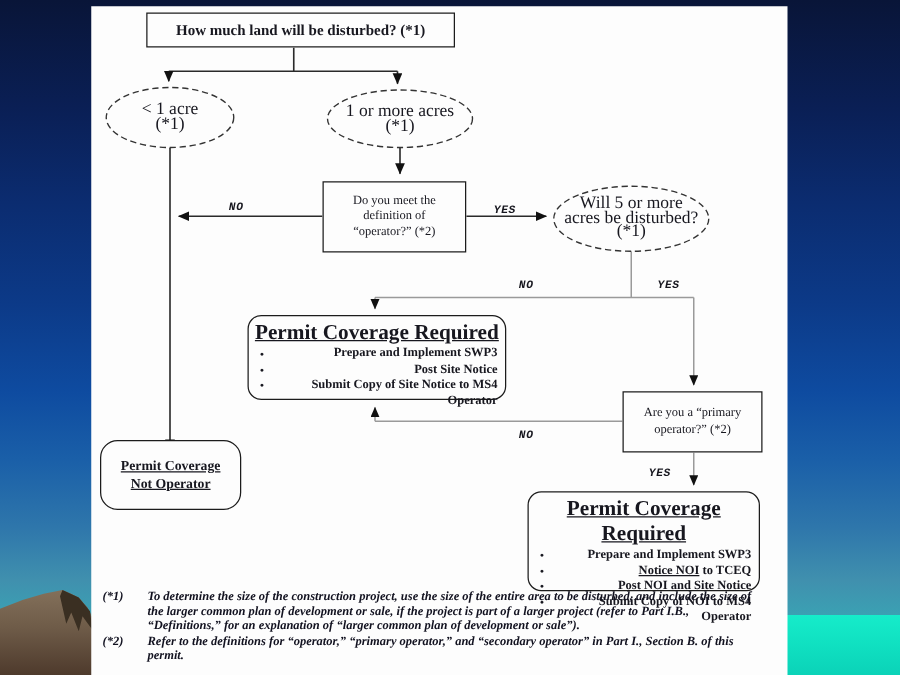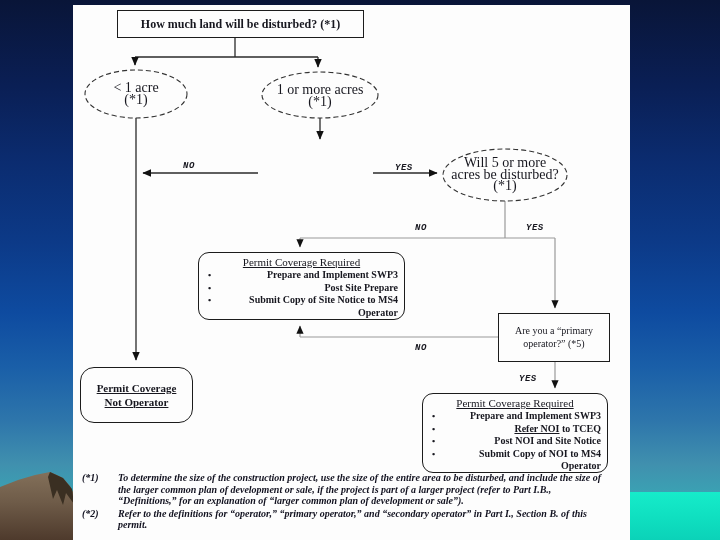--- a/index.html
+++ b/index.html
@@ -21,25 +21,25 @@
              font-weight:bold;font-size:12px;}
   .operator-box{left:185px;top:140px;width:115px;height:57px;font-size:10px;line-height:12.5px;}
   .primary-box{left:425px;top:308px;width:112px;height:49px;font-size:10px;line-height:12.5px;}
   .ellipse-label{position:absolute;text-align:center;font-size:14px;line-height:12px;}
   .elA{left:12px;top:77px;width:102px;}
   .elB{left:189px;top:79px;width:116px;}
   .elC{left:370px;top:152px;width:124px;font-size:14px;line-height:11.5px;}
   .lbl{position:absolute;font-size:9px;font-weight:bold;font-style:italic;letter-spacing:.5px;font-family:Liberation Mono, monospace;}
   .mid-box{left:125px;top:247px;width:207px;height:68px;}
   .final-box{left:349px;top:388px;width:186px;height:80px;}
-  .notreq-box{left:7px;top:362px;width:113px;height:56px;border-radius:14px;
+  .notreq-box{left:7px;top:347px;width:113px;height:56px;border-radius:14px;
               display:flex;flex-direction:column;align-items:center;justify-content:center;
               font-size:11px;font-weight:bold;line-height:14px;}
   .notreq-box span{text-decoration:underline;}
-  .pc-title{font-size:11px;font-weight:normal;text-decoration:underline;margin-top:3px;}
+  .pc-title{font-size:17px;font-weight:bold;text-decoration:underline;margin-top:3px;}
   .bullets{text-align:left;padding:1px 6px 0 9px;}
   .brow{display:flex;font-size:10px;font-weight:bold;line-height:12.5px;}
   .bglyph{width:16px;flex:0 0 16px;font-size:9px;}
   .btext{flex:1;text-align:right;}
   .u{text-decoration:underline;}
   .footnotes{position:absolute;left:9px;top:467px;width:534px;
              font-size:10px;font-weight:bold;font-style:italic;line-height:11.5px;color:#121220;}
   .fn{display:flex;margin-bottom:1px;}
   .fn-marker{width:36px;flex:0 0 36px;}
   .fn-text{flex:1;max-width:494px;}
@@ -98,20 +98,25 @@
     <div class="ellipse-label elA">
       <div>&lt; 1 acre</div>
       <div>(*1)</div>
     </div>
 
     <div class="ellipse-label elB">
       <div>1 or more acres</div>
       <div>(*1)</div>
     </div>
 
+    <div class="box operator-box">
+      <div>Do you meet the</div>
+      <div>definition of</div>
+      <div>“operator?” (*2)</div>
+    </div>
 
     <div class="ellipse-label elC">
       <div>Will 5 or more</div>
       <div>acres be disturbed?</div>
       <div>(*1)</div>
     </div>
 
     <div class="lbl" style="left:110px;top:156px;">NO</div>
     <div class="lbl" style="left:322px;top:158px;">YES</div>
     <div class="lbl" style="left:342px;top:218px;">NO</div>
@@ -121,44 +126,44 @@
 
     <div class="rbox mid-box">
       <div class="pc-title">Permit Coverage Required</div>
       <div class="bullets">
         <div class="brow">
           <span class="bglyph">•</span>
           <span class="btext">Prepare and Implement SWP3</span>
         </div>
         <div class="brow">
           <span class="bglyph">•</span>
-          <span class="btext">Post Site Prepare</span>
+          <span class="btext">Post Site Notice</span>
         </div>
         <div class="brow">
           <span class="bglyph">•</span>
           <span class="btext">Submit Copy of Site Notice to MS4 Operator</span>
         </div>
       </div>
     </div>
 
     <div class="box primary-box">
       <div>Are you a “primary</div>
-      <div>operator?” (*5)</div>
+      <div>operator?” (*2)</div>
     </div>
 
     <div class="rbox final-box">
       <div class="pc-title">Permit Coverage Required</div>
       <div class="bullets">
         <div class="brow">
           <span class="bglyph">•</span>
           <span class="btext">Prepare and Implement SWP3</span>
         </div>
         <div class="brow">
           <span class="bglyph">•</span>
-          <span class="btext"><span class="u">Refer NOI</span><span> to TCEQ</span></span>
+          <span class="btext"><span class="u">Notice NOI</span><span> to TCEQ</span></span>
         </div>
         <div class="brow">
           <span class="bglyph">•</span>
           <span class="btext">Post NOI and Site Notice</span>
         </div>
         <div class="brow">
           <span class="bglyph">•</span>
           <span class="btext">Submit Copy of NOI to MS4 Operator</span>
         </div>
       </div>

